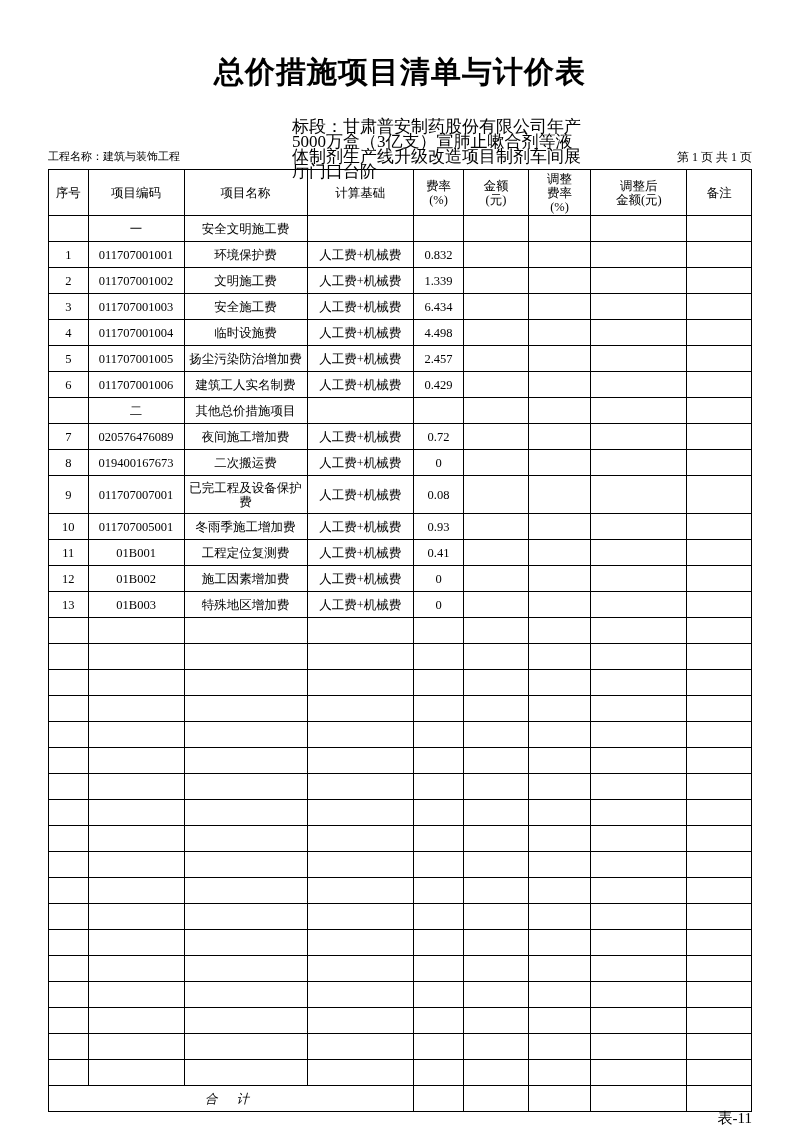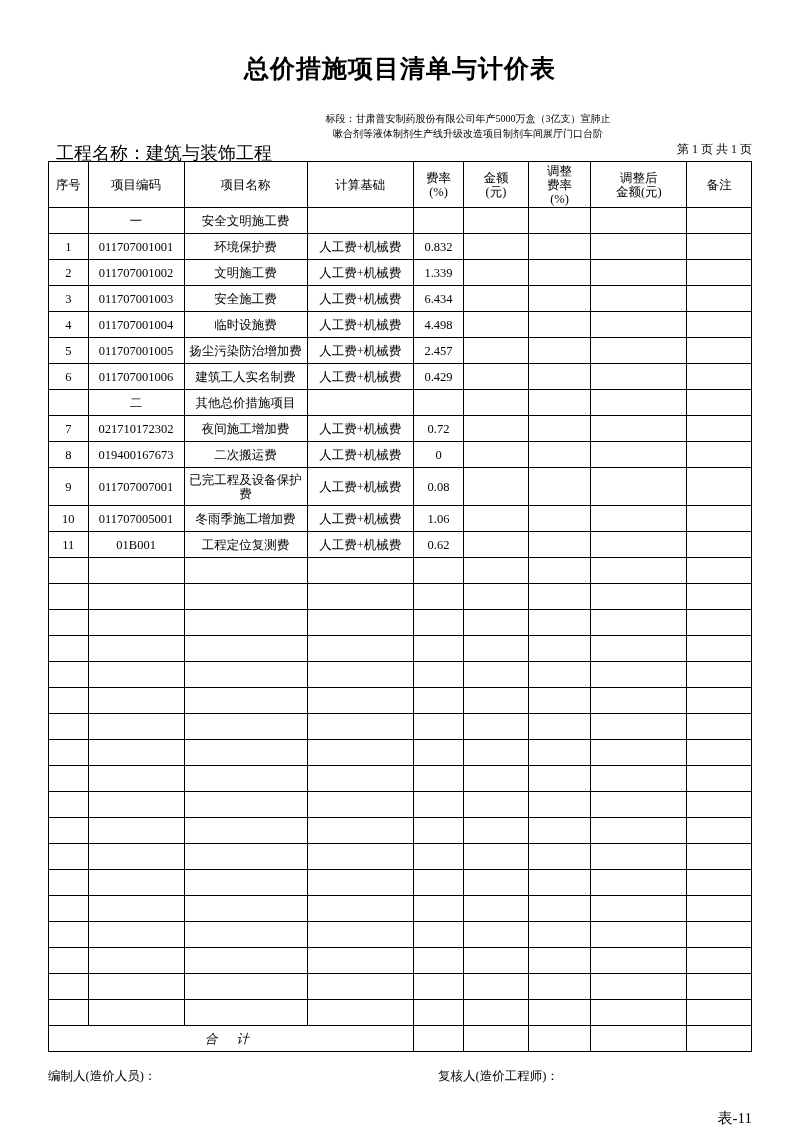--- a/index.html
+++ b/index.html
@@ -17,48 +17,47 @@
   }
   .page {
     width: 800px;
     height: 1128px;
     position: relative;
     box-sizing: border-box;
     padding: 0 48px;
   }
   .doc-title {
     text-align: center;
-    font-size: 25px;
+    font-size: 30px;
     font-weight: bold;
     letter-spacing: 1px;
     margin-top: 52px;
     font-family: "Liberation Serif", "DejaVu Serif", serif;
   }
   .header-row {
     margin-top: 26px;
     position: relative;
     height: 46px;
     font-size: 12.5px;
   }
   .project-name {
     position: absolute;
     left: 0;
     top: 30px;
-    font-size: 18px;
+    font-size: 11px;
     white-space: nowrap;
-    margin-left: 8px;
   }
   .bid-section {
     position: absolute;
-    left: 275px;
+    left: 244px;
     top: 0;
     width: 290px;
-    font-size: 10px;
+    font-size: 17px;
     line-height: 15px;
-    text-align: center;
+    text-align: left;
   }
   .page-count {
     position: absolute;
     right: 0;
     top: 30px;
     font-size: 12px;
     white-space: nowrap;
   }
   table.main {
     border-collapse: collapse;
@@ -246,21 +245,21 @@
           <td class="cell-left">其他总价措施项目</td>
           <td></td>
           <td class="cell-right"></td>
           <td></td>
           <td></td>
           <td></td>
           <td></td>
         </tr>
         <tr>
           <td>7</td>
-          <td>021710172302</td>
+          <td>020576476089</td>
           <td class="cell-left">夜间施工增加费</td>
           <td>人工费+机械费</td>
           <td class="cell-right">0.72</td>
           <td></td>
           <td></td>
           <td></td>
           <td></td>
         </tr>
         <tr>
           <td>8</td>
@@ -282,32 +281,54 @@
           <td class="tall"></td>
           <td class="tall"></td>
           <td class="tall"></td>
           <td class="tall"></td>
         </tr>
         <tr>
           <td>10</td>
           <td>011707005001</td>
           <td class="cell-left">冬雨季施工增加费</td>
           <td>人工费+机械费</td>
-          <td class="cell-right">1.06</td>
+          <td class="cell-right">0.93</td>
           <td></td>
           <td></td>
           <td></td>
           <td></td>
         </tr>
         <tr>
           <td>11</td>
           <td>01B001</td>
           <td class="cell-left">工程定位复测费</td>
           <td>人工费+机械费</td>
-          <td class="cell-right">0.62</td>
+          <td class="cell-right">0.41</td>
+          <td></td>
+          <td></td>
+          <td></td>
+          <td></td>
+        </tr>
+        <tr>
+          <td>12</td>
+          <td>01B002</td>
+          <td class="cell-left">施工因素增加费</td>
+          <td>人工费+机械费</td>
+          <td class="cell-right">0</td>
+          <td></td>
+          <td></td>
+          <td></td>
+          <td></td>
+        </tr>
+        <tr>
+          <td>13</td>
+          <td>01B003</td>
+          <td class="cell-left">特殊地区增加费</td>
+          <td>人工费+机械费</td>
+          <td class="cell-right">0</td>
           <td></td>
           <td></td>
           <td></td>
           <td></td>
         </tr>
         <tr>
           <td>&nbsp;</td>
           <td>&nbsp;</td>
           <td>&nbsp;</td>
           <td>&nbsp;</td>

